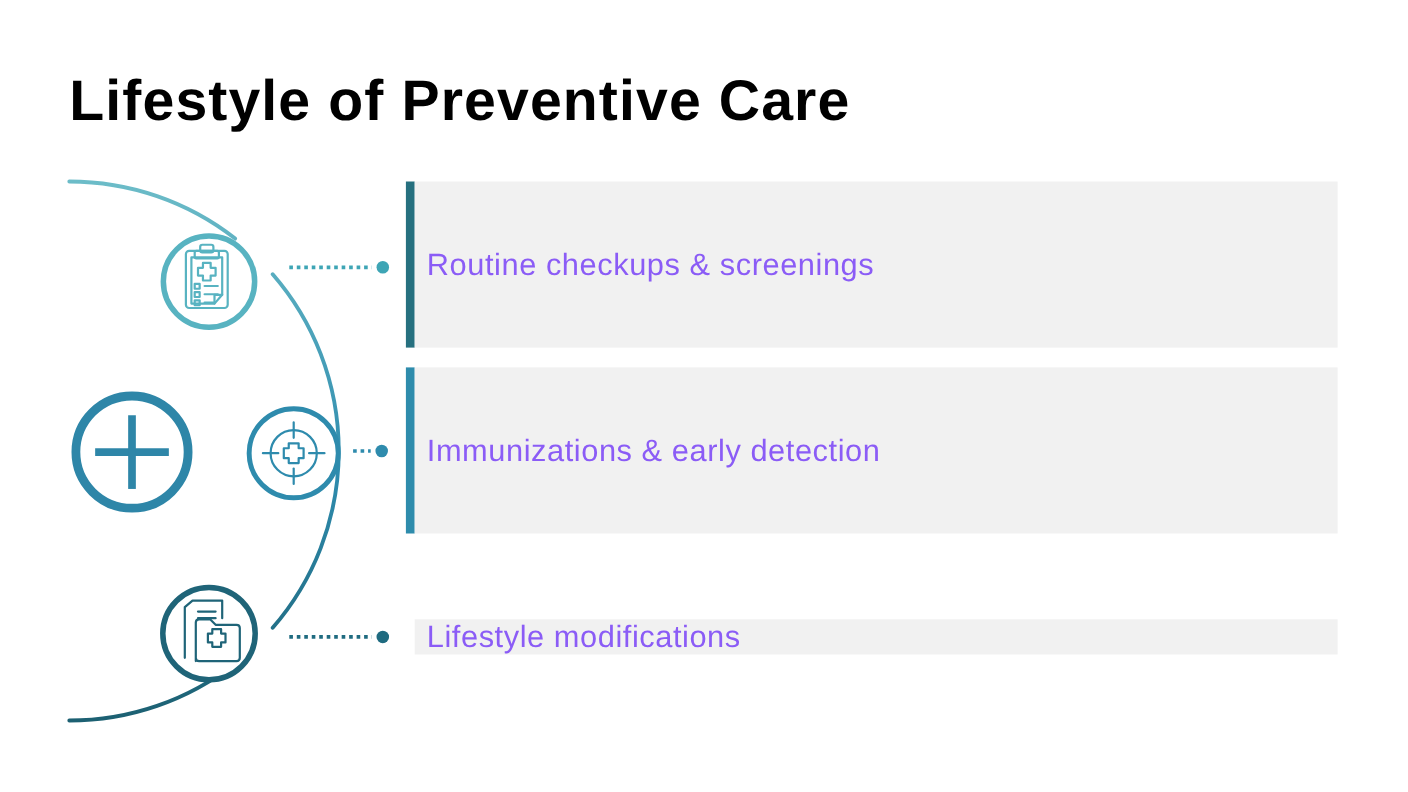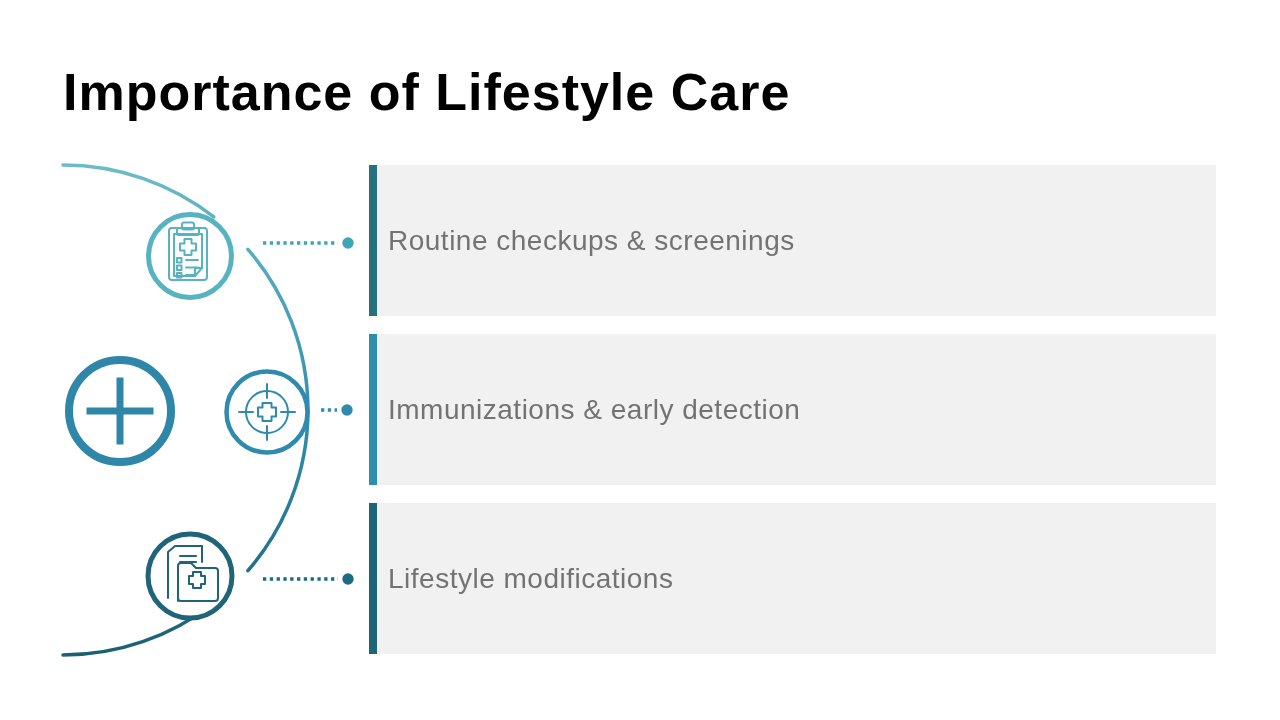--- a/index.html
+++ b/index.html
@@ -26,37 +26,37 @@
   .row {
     position: absolute;
     left: 369px;
     width: 847px;
     height: 151px;
     display: flex;
     align-items: stretch;
   }
   .row-1 { top: 165px; }
   .row-2 { top: 334px; justify-content: center; }
-  .row-3 { top: 503px; }
+  .row-3 { top: 503px; align-items: center; }
 
   .row .accent {
     width: 8px;
     flex: 0 0 8px;
   }
   .row .body {
     flex: 1;
     background: #f1f1f1;
     display: flex;
     align-items: center;
     padding-left: 11px;
   }
   .row .label {
     font-size: 28px;
     letter-spacing: 0.5px;
-    color: #737373;
+    color: #8b5cf6;
     white-space: nowrap;
   }
 </style>
 </head>
 <body>
 
 <svg class="graphic-svg" viewBox="0 0 1280 720" xmlns="http://www.w3.org/2000/svg">
   <defs>
     <linearGradient id="arcGrad" x1="0" y1="165" x2="0" y2="655" gradientUnits="userSpaceOnUse">
       <stop offset="0" stop-color="#6cbcc8"></stop>
@@ -125,21 +125,21 @@
     <g stroke-width="2">
       <path d="M168 598 V552 L175 546 H202 V562"></path>
       <line x1="180" y1="556" x2="196" y2="556"></line>
       <line x1="180" y1="562" x2="196" y2="562"></line>
       <path d="M178 601 V566 q0 -3 3 -3 h10 l5 5 h19 q3 0 3 3 v27 q0 3 -3 3 h-34 q-3 0 -3 -3 Z"></path>
       <path d="M193 572 H201 V576 H205 V584 H201 V588 H193 V584 H189 V576 H193 Z"></path>
     </g>
   </g>
 </svg>
 
-<h1 class="title">Importance of Lifestyle Care</h1>
+<h1 class="title">Lifestyle of Preventive Care</h1>
 
 <div class="row row-1">
   <div class="accent" style="background: rgb(38, 112, 127);"></div>
   <div class="body">
     <span class="label">Routine checkups &amp; screenings</span>
   </div>
 </div>
 
 <div class="row row-2">
   <div class="accent" style="background: rgb(46, 140, 172);"></div>

